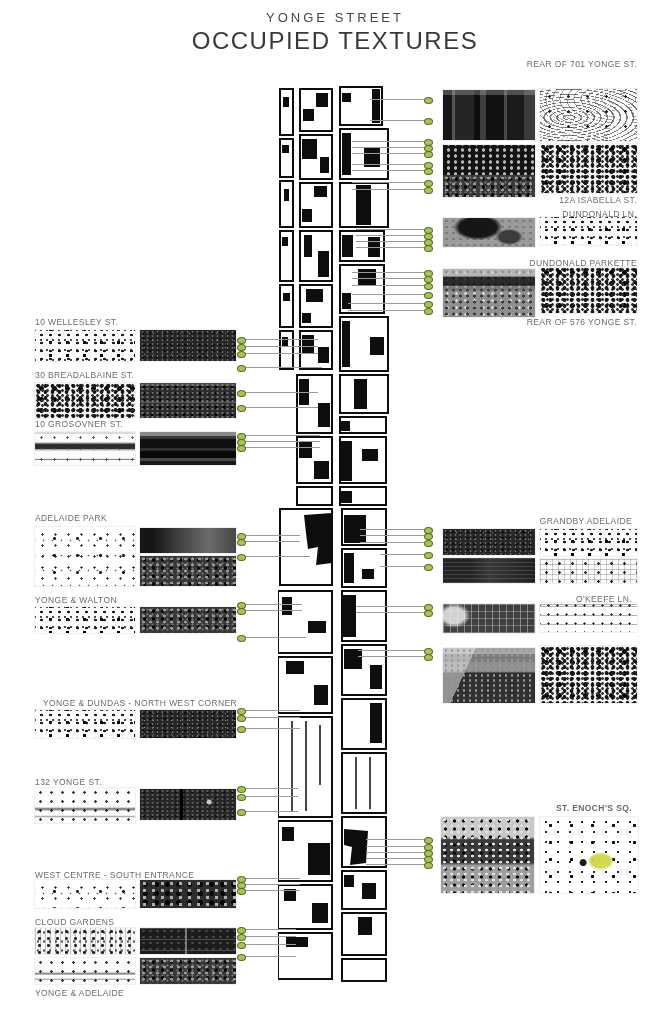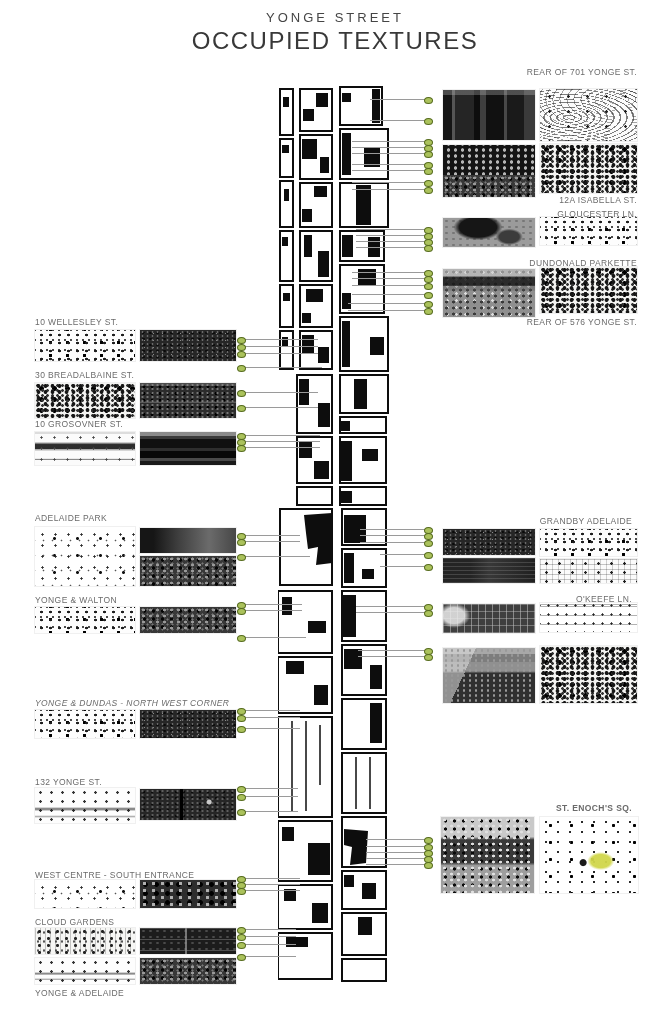--- a/index.html
+++ b/index.html
@@ -265,29 +265,29 @@
       <path d="M14,636 V726 M28,636 V726 M42,640 V700"></path>
       <path d="M78,672 V724 M92,672 V724"></path>
     </g>
   </svg>
 
   <div class="lbl" style="left:35px;top:318px;">10 WELLESLEY ST.</div>
   <div class="lbl" style="left:35px;top:371px;">30 BREADALBAINE ST.</div>
   <div class="lbl" style="left:35px;top:420px;">10 GROSOVNER ST.</div>
   <div class="lbl" style="left:35px;top:514px;">ADELAIDE PARK</div>
   <div class="lbl" style="left:35px;top:596px;">YONGE &amp; WALTON</div>
-  <div class="lbl" style="left:35px;top:699px;font-style:italic;">YONGE &amp; DUNDAS - NORTH WEST CORNER</div>
+  <div class="lbl" style="left:43px;top:699px;">YONGE &amp; DUNDAS - NORTH WEST CORNER</div>
   <div class="lbl" style="left:35px;top:778px;">132 YONGE ST.</div>
   <div class="lbl" style="left:35px;top:871px;">WEST CENTRE - SOUTH ENTRANCE</div>
   <div class="lbl" style="left:35px;top:918px;">CLOUD GARDENS</div>
   <div class="lbl" style="left:35px;top:989px;">YONGE &amp; ADELAIDE</div>
 
-  <div class="lbl lbl-r" style="left:437px;top:68px;">REAR OF 701 YONGE ST.</div>
+  <div class="lbl lbl-r" style="left:437px;top:60px;">REAR OF 701 YONGE ST.</div>
   <div class="lbl lbl-r" style="left:437px;top:196px;">12A ISABELLA ST.</div>
-  <div class="lbl lbl-r" style="left:437px;top:210px;">GLOUCESTER LN.</div>
+  <div class="lbl lbl-r" style="left:437px;top:210px;">DUNDONALD LN.</div>
   <div class="lbl lbl-r" style="left:437px;top:259px;">DUNDONALD PARKETTE</div>
   <div class="lbl lbl-r" style="left:437px;top:318px;">REAR OF 576 YONGE ST.</div>
   <div class="lbl lbl-r" style="left:432px;top:517px;">GRANDBY ADELAIDE</div>
   <div class="lbl lbl-r" style="left:432px;top:595px;">O'KEEFE LN.</div>
   <div class="lbl lbl-r" style="left:432px;top:804px;font-weight:bold;">ST. ENOCH'S SQ.</div>
 
   <div class="sw tx-speckle-med" style="left:35px;top:330px;width:100px;height:31px;"></div>
   <div class="sw tx-grain-dark" style="left:140px;top:330px;width:96px;height:31px;"></div>
   <div class="sw tx-speckle-heavy" style="left:35px;top:383px;width:100px;height:35px;"></div>
   <div class="sw tx-wallsplit" style="left:140px;top:383px;width:96px;height:35px;"></div>

